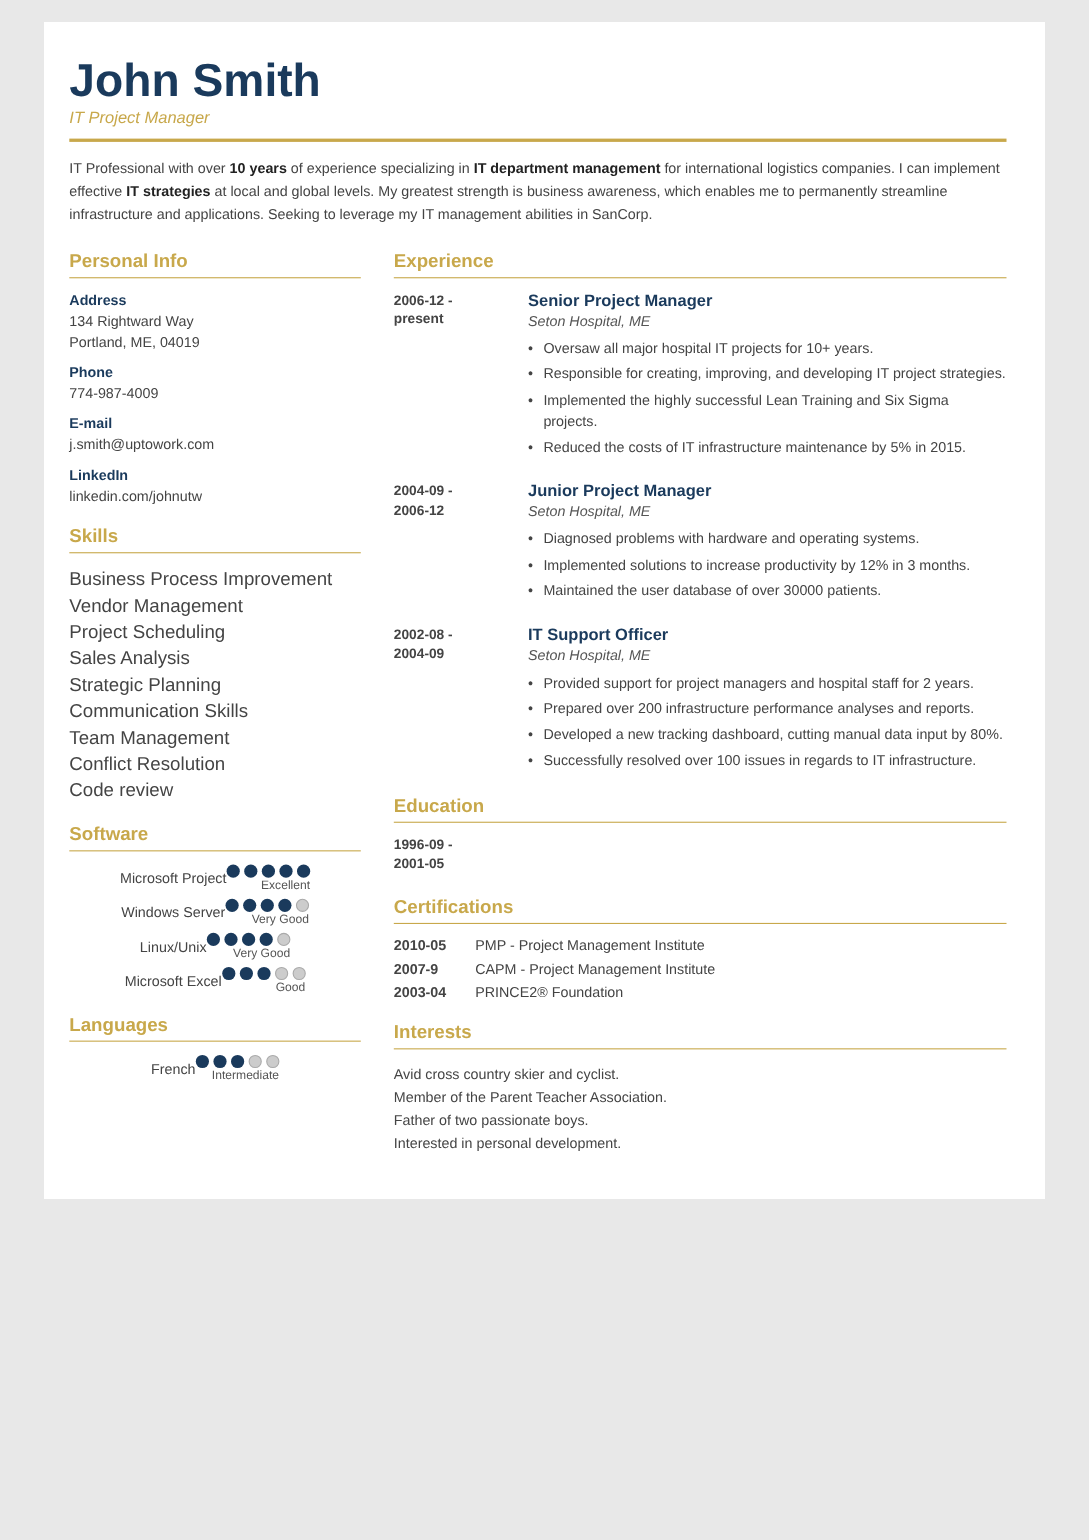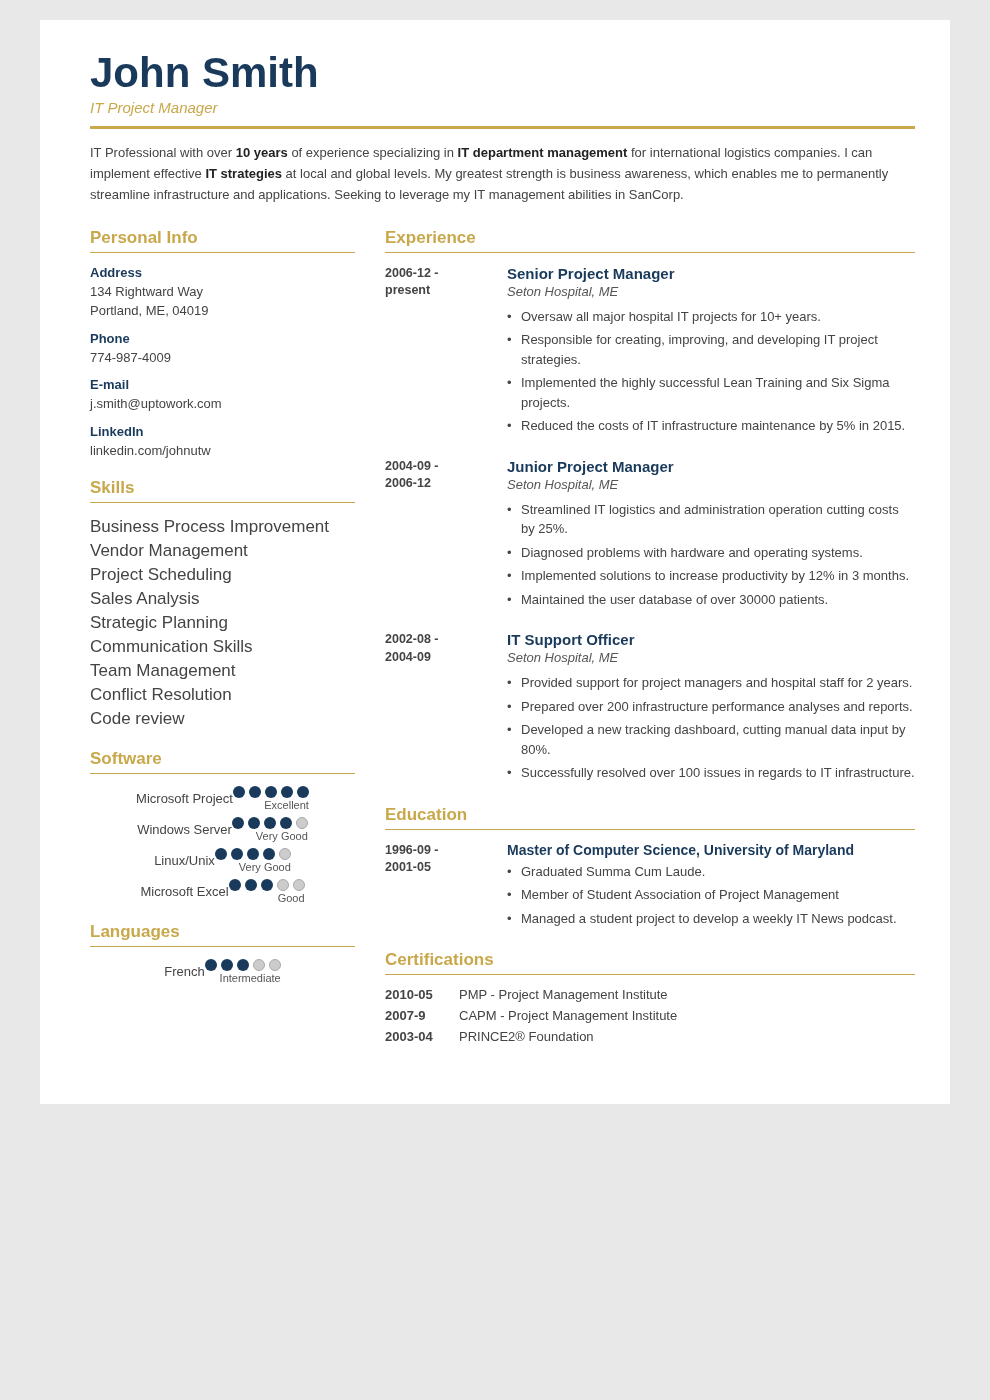--- a/index.html
+++ b/index.html
@@ -8,21 +8,21 @@
       font-size: 13px;
       color: #333;
       background: #e8e8e8;
       display: flex;
       justify-content: center;
       padding: 20px;
     }
     .resume {
       width: 910px;
       background: #fff;
-      padding: 30px 35px 40px 50px;
+      padding: 30px 35px 40px 23px;
     }
     
     .header { border-bottom: 3px solid #c8a84b; padding-bottom: 10px; margin-bottom: 14px; }
     .header-name {
       font-size: 42px;
       font-weight: 900;
       color: #1a3a5c;
       line-height: 1.1;
     }
     .header-title {
@@ -233,21 +233,20 @@
                 </div>
               </div>
             </div>
             <div class="exp-entry">
               <div class="exp-row">
                 <div class="exp-date">2004-09 -<br>2006-12</div>
                 <div class="exp-content">
                   <div class="exp-title">Junior Project Manager</div>
                   <div class="exp-company">Seton Hospital, ME</div>
                   <ul class="exp-bullets">
-                    <li>Streamlined IT logistics and administration operation cutting costs by 25%.</li>
                     <li>Diagnosed problems with hardware and operating systems.</li>
                     <li>Implemented solutions to increase productivity by 12% in 3 months.</li>
                     <li>Maintained the user database of over 30000 patients.</li>
                   </ul>
                 </div>
               </div>
             </div>
             <div class="exp-entry">
               <div class="exp-row">
                 <div class="exp-date">2002-08 -<br>2004-09</div>
@@ -265,28 +264,20 @@
             </div>
           </div>
       </div>
 
       <div class="edu-section">
         <div class="section-title">Education</div>
         <div id="education-list">
             <div class="exp-entry">
               <div class="exp-row">
                 <div class="exp-date">1996-09 -<br>2001-05</div>
-                <div class="exp-content">
-                  <div class="edu-title">Master of Computer Science, University of Maryland</div>
-                  <ul class="exp-bullets">
-                    <li>Graduated Summa Cum Laude.</li>
-                    <li>Member of Student Association of Project Management</li>
-                    <li>Managed a student project to develop a weekly IT News podcast.</li>
-                  </ul>
-                </div>
               </div>
             </div>
           </div>
       </div>
 
       <div class="cert-section">
         <div class="section-title">Certifications</div>
         <div id="certifications-list">
             <div class="cert-row">
               <div class="cert-date">2010-05</div>
@@ -296,16 +287,25 @@
               <div class="cert-date">2007-9</div>
               <div class="cert-name">CAPM - Project Management Institute</div>
             </div>
             <div class="cert-row">
               <div class="cert-date">2003-04</div>
               <div class="cert-name">PRINCE2® Foundation</div>
             </div>
           </div>
       </div>
 
+      <div class="interests-section">
+        <div class="section-title">Interests</div>
+        <div id="interests-list">
+            <div class="interest-item">Avid cross country skier and cyclist.</div>
+            <div class="interest-item">Member of the Parent Teacher Association.</div>
+            <div class="interest-item">Father of two passionate boys.</div>
+            <div class="interest-item">Interested in personal development.</div>
+          </div>
+      </div>
 
     </div>
   </div>
 </div>
 
 </body></html>

